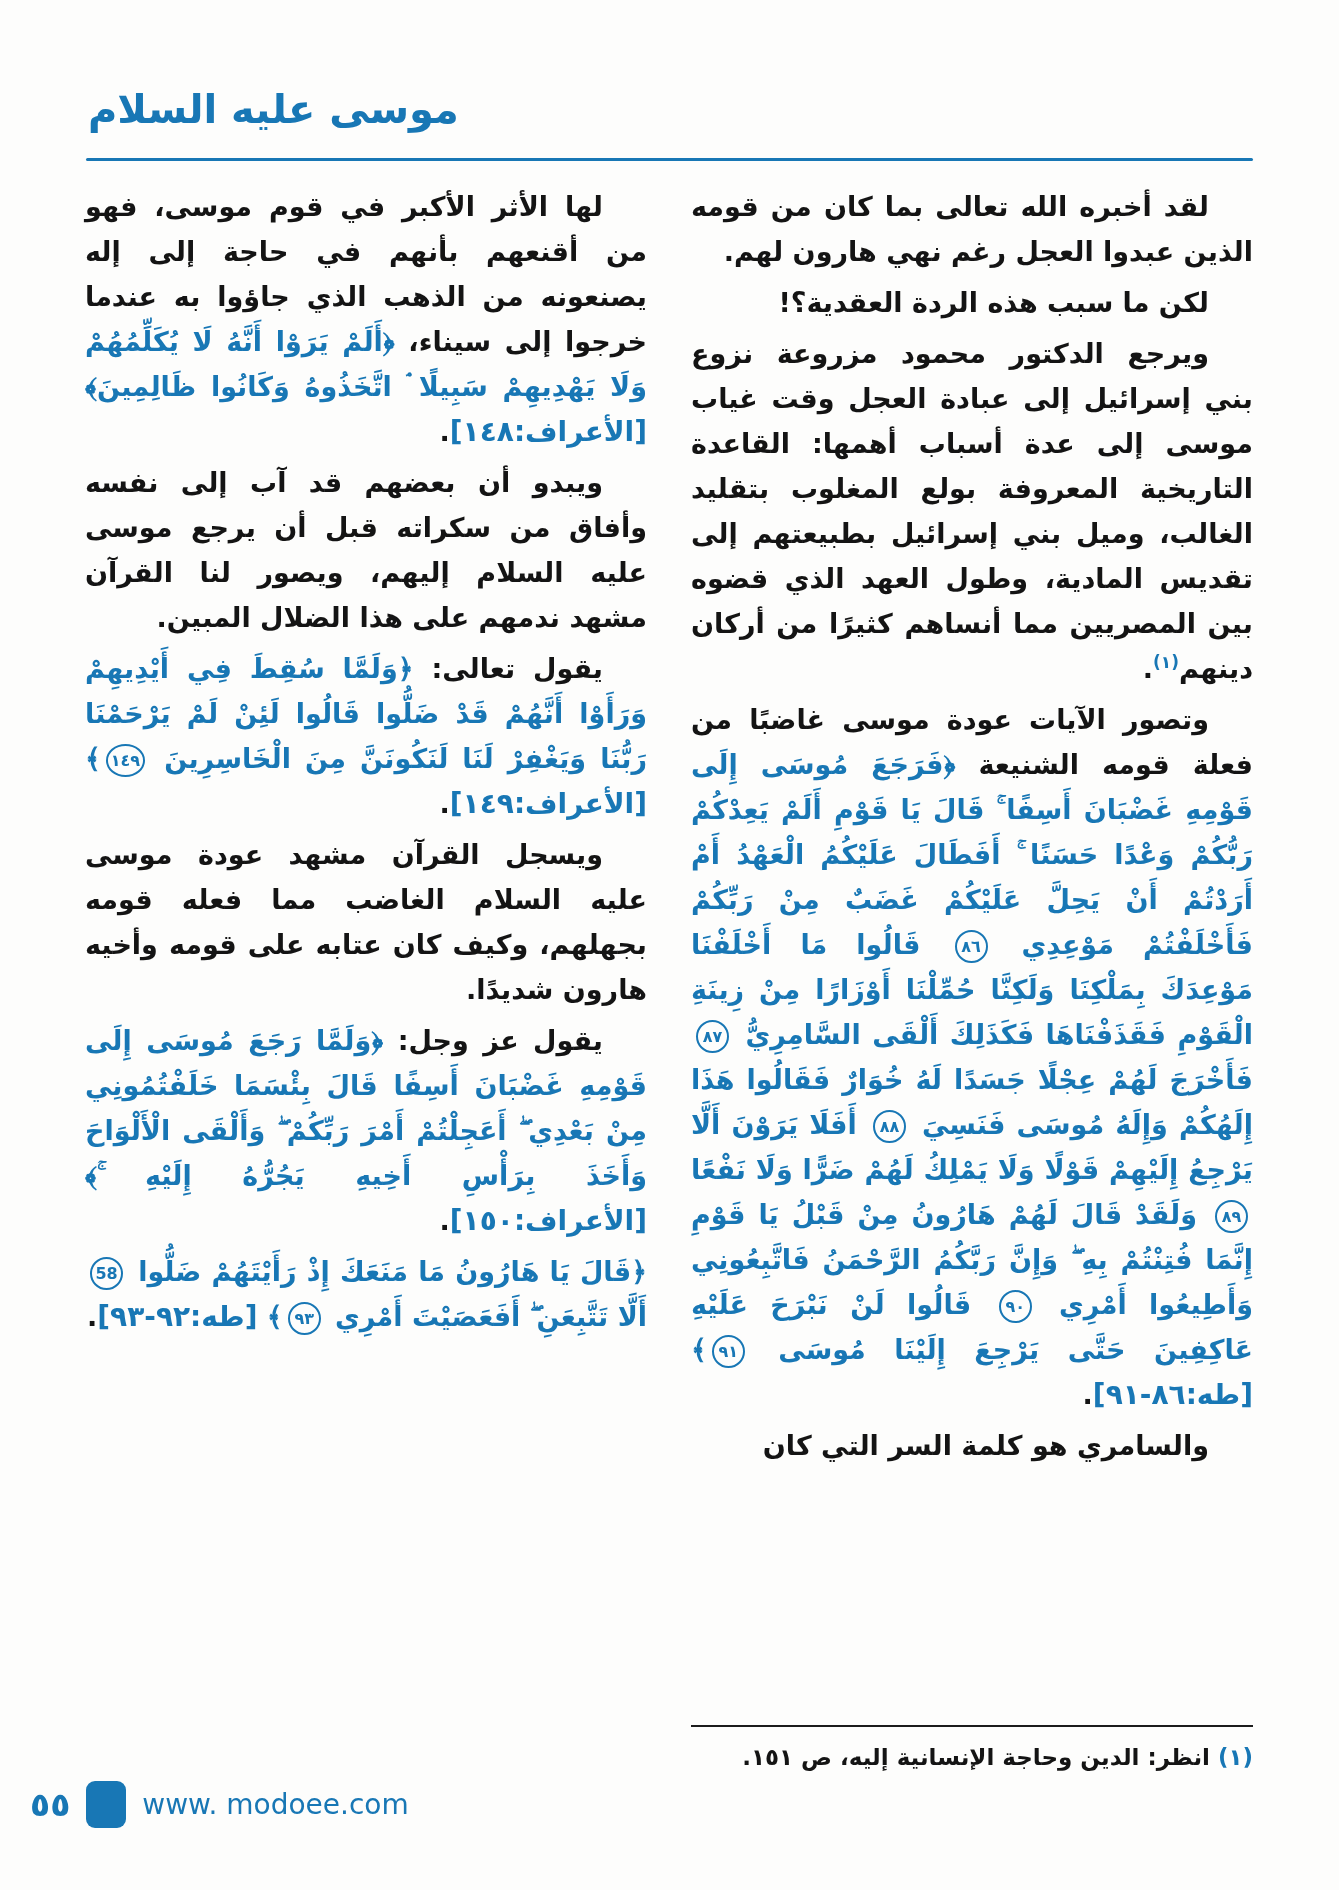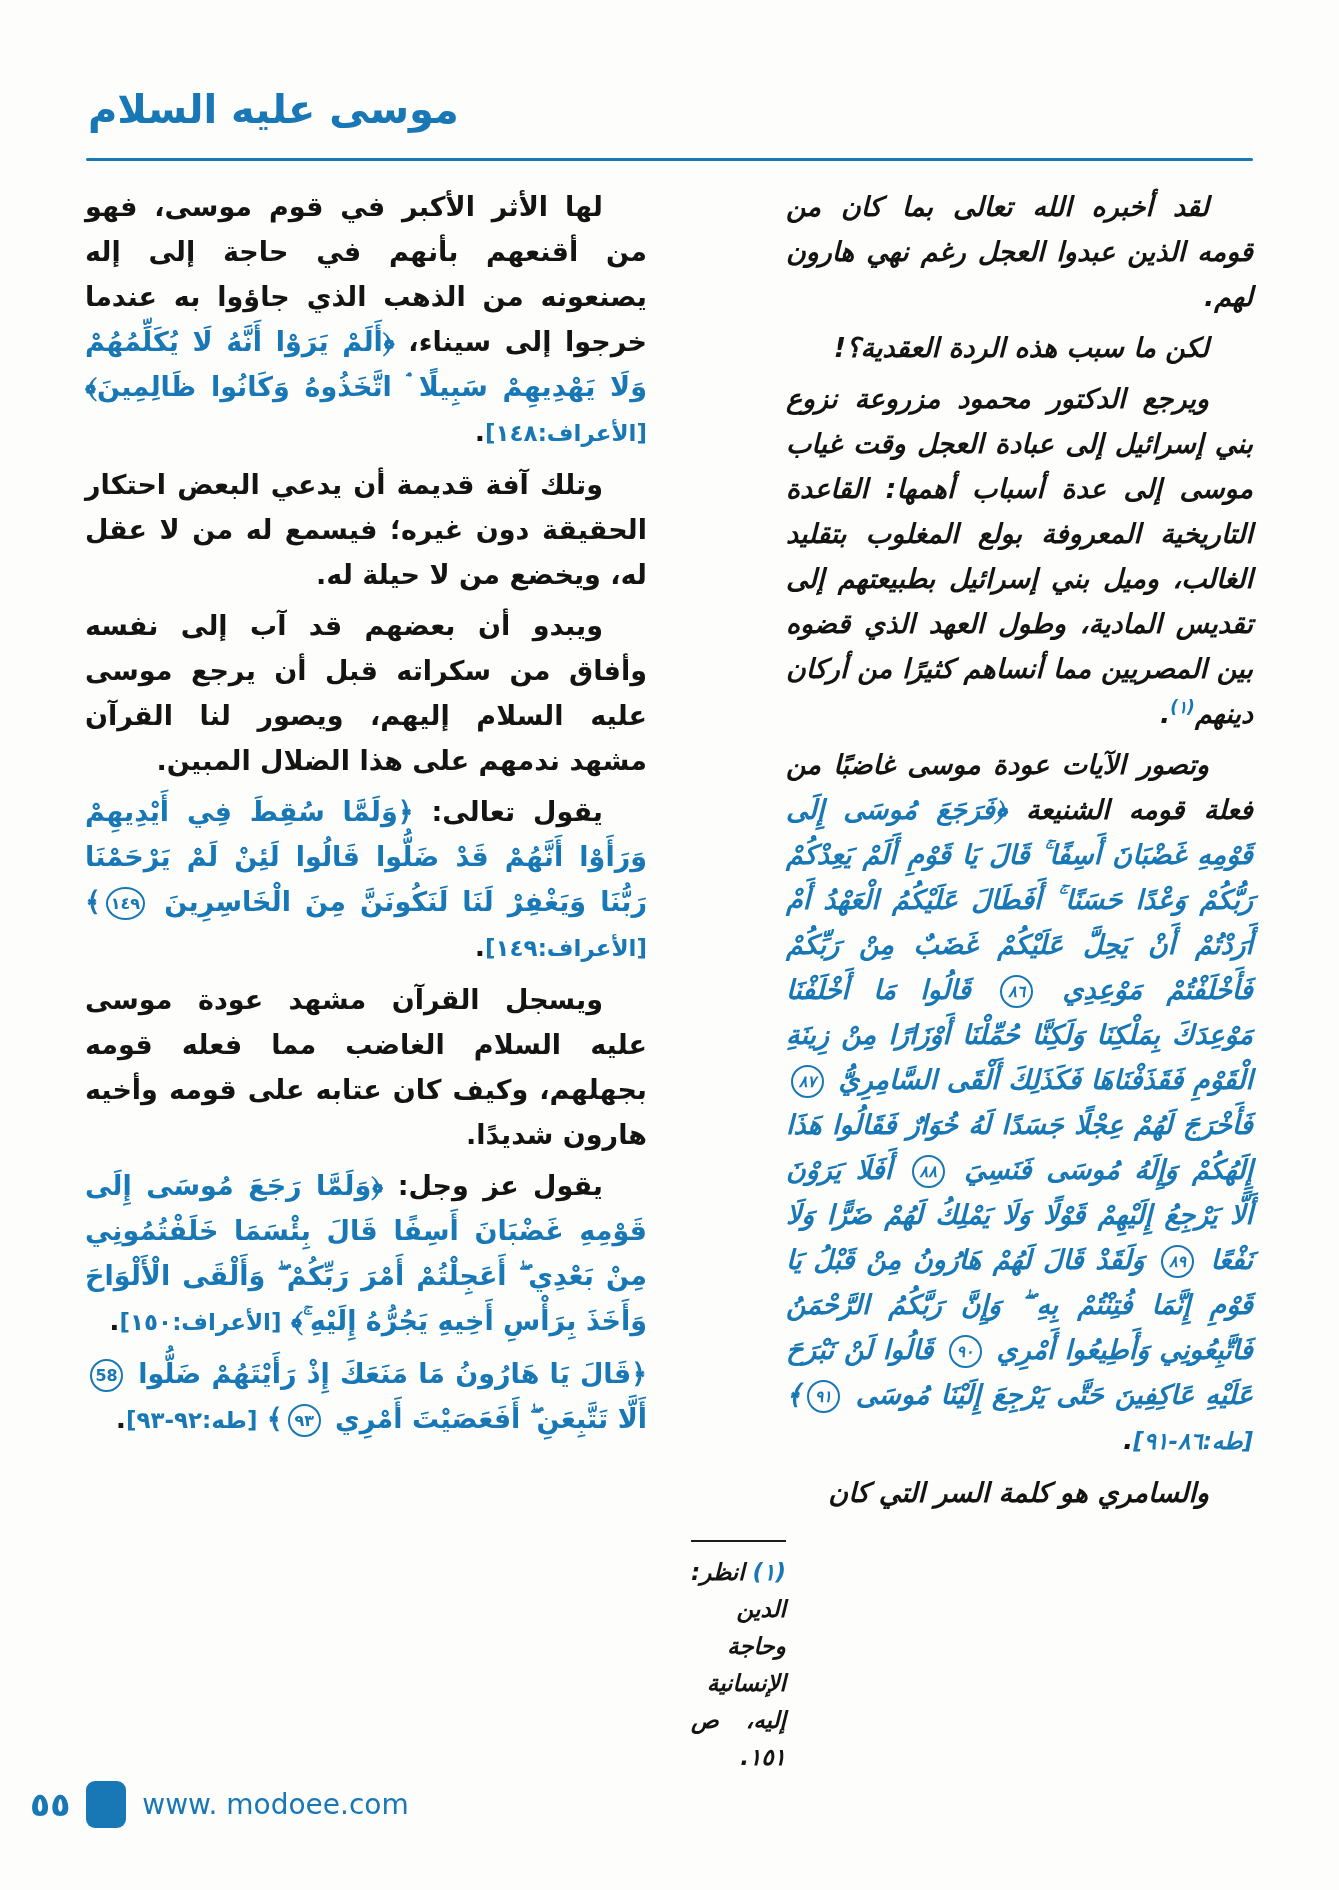--- a/index.html
+++ b/index.html
@@ -17,29 +17,29 @@
   }
   .header-rule {
     position:absolute; top:158px; left:86px; right:86px; height:3px;
     background:var(--accent); border-radius:2px;
   }
   .content {
     position:absolute; top:184px; right:86px; width:1168px;
     display:flex; gap:44px; align-items:flex-start;
   }
   .col { width:562px; }
-  .col-right { display:flex; flex-direction:row; height:1592px;font-style:italic; }
+  .col-right { display:flex; flex-direction:column; height:1592px; }
   .para {
     margin:0 0 6px; font-size:27px; font-weight:700; line-height:45px;
     text-align:justify; color:var(--ink); text-indent:44px;
   }
   .para.no-indent { text-indent:0; }
   .t { color:var(--ink); }
   .quran { color:var(--accent); }
-  .ref { color:var(--accent); font-size:23px; }
+  .ref { color:var(--accent); font-size:28px; }
   .ayah {
     display:inline-flex; align-items:center; justify-content:center;
     min-width:33px; height:33px; padding:0 3px;
     border:2px solid var(--accent); border-radius:50%;
     color:var(--accent); font-size:16px; font-weight:700;
     vertical-align:middle; margin:0 5px; line-height:1; text-indent:0;
   }
   .fnmark { color:var(--accent); font-size:17px; vertical-align:super; line-height:0; }
   .footnote { margin-top:auto; padding-top:12px; border-top:2px solid #1c1c1c; }
   .fn-text {
@@ -77,21 +77,20 @@
 
       <div class="footnote">
         <p class="fn-text">
           <span class="fn-lead">(١)</span><span>انظر: الدين وحاجة الإنسانية إليه، ص ١٥١.</span>
         </p>
       </div>
     </section>
 
     <section class="col col-left" id="col-left-blocks">
         <p class="para"><span class="t">لها الأثر الأكبر في قوم موسى، فهو من أقنعهم بأنهم في حاجة إلى إله يصنعونه من الذهب الذي جاؤوا به عندما خرجوا إلى سيناء، </span><span class="quran">﴿أَلَمْ يَرَوْا أَنَّهُ لَا يُكَلِّمُهُمْ وَلَا يَهْدِيهِمْ سَبِيلًا ۘ اتَّخَذُوهُ وَكَانُوا ظَالِمِينَ﴾ </span><span class="ref">[الأعراف:١٤٨]</span><span class="t">.</span></p>
-        <p class="para"><span class="t">وتلك آفة قديمة أن يدعي البعض احتكار الحقيقة دون غيره؛ فيسمع له من لا عقل له، ويخضع من لا حيلة له.</span></p>
         <p class="para"><span class="t">ويبدو أن بعضهم قد آب إلى نفسه وأفاق من سكراته قبل أن يرجع موسى عليه السلام إليهم، ويصور لنا القرآن مشهد ندمهم على هذا الضلال المبين.</span></p>
         <p class="para"><span class="t">يقول تعالى: </span><span class="quran">﴿وَلَمَّا سُقِطَ فِي أَيْدِيهِمْ وَرَأَوْا أَنَّهُمْ قَدْ ضَلُّوا قَالُوا لَئِنْ لَمْ يَرْحَمْنَا رَبُّنَا وَيَغْفِرْ لَنَا لَنَكُونَنَّ مِنَ الْخَاسِرِينَ </span><span class="ayah">١٤٩</span><span class="quran">﴾ </span><span class="ref">[الأعراف:١٤٩]</span><span class="t">.</span></p>
         <p class="para"><span class="t">ويسجل القرآن مشهد عودة موسى عليه السلام الغاضب مما فعله قومه بجهلهم، وكيف كان عتابه على قومه وأخيه هارون شديدًا.</span></p>
         <p class="para"><span class="t">يقول عز وجل: </span><span class="quran">﴿وَلَمَّا رَجَعَ مُوسَى إِلَى قَوْمِهِ غَضْبَانَ أَسِفًا قَالَ بِئْسَمَا خَلَفْتُمُونِي مِنْ بَعْدِي ۖ أَعَجِلْتُمْ أَمْرَ رَبِّكُمْ ۖ وَأَلْقَى الْأَلْوَاحَ وَأَخَذَ بِرَأْسِ أَخِيهِ يَجُرُّهُ إِلَيْهِ ۚ﴾ </span><span class="ref">[الأعراف:١٥٠]</span><span class="t">.</span></p>
         <p class="para no-indent"><span class="quran">﴿قَالَ يَا هَارُونُ مَا مَنَعَكَ إِذْ رَأَيْتَهُمْ ضَلُّوا </span><span class="ayah">58</span><span class="quran"> أَلَّا تَتَّبِعَنِ ۖ أَفَعَصَيْتَ أَمْرِي </span><span class="ayah">٩٣</span><span class="quran">﴾ </span><span class="ref">[طه:٩٢-٩٣]</span><span class="t">.</span></p>
       </section>
 
   </main>
 
   <footer class="footer">

